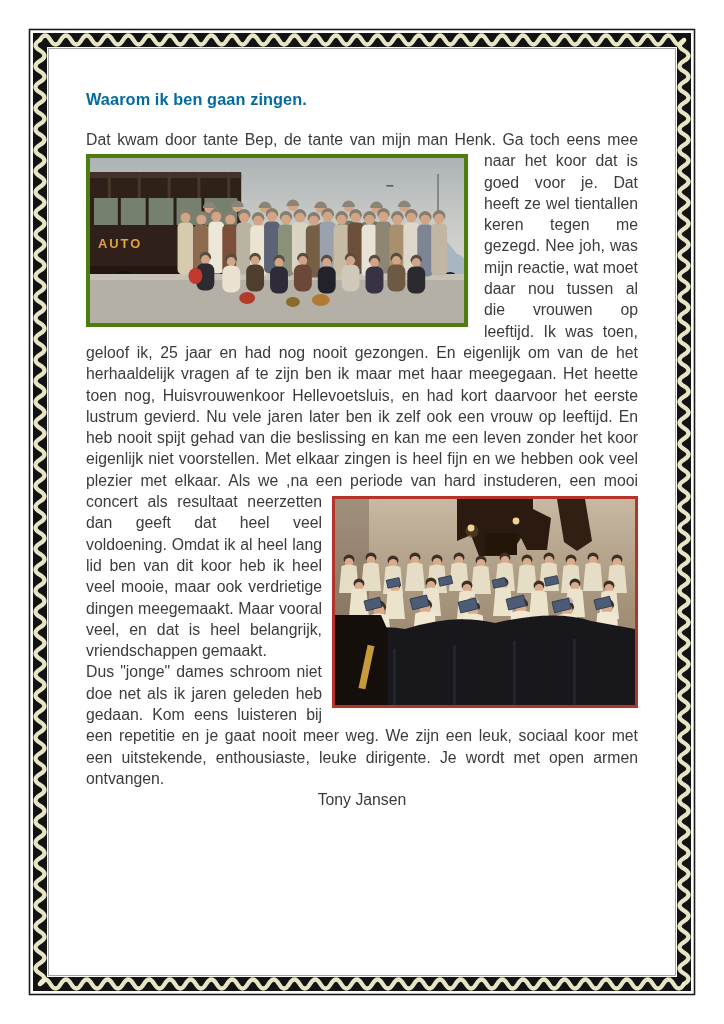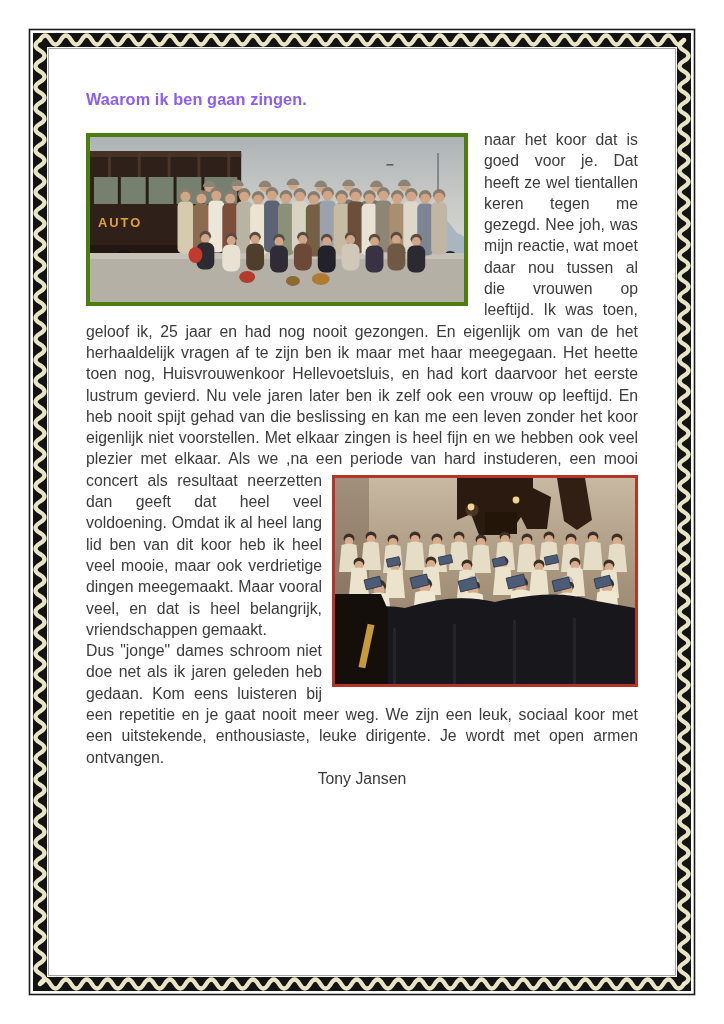--- a/index.html
+++ b/index.html
@@ -11,21 +11,21 @@
   .frame-thin{fill:none;stroke:#1c1c1c;stroke-width:1.6;}
   .frame-band{fill:none;stroke:#131313;stroke-width:14;}
   .frame-inner{fill:none;stroke:#2c2c2c;stroke-width:.8;opacity:.55;}
   .rope{fill:none;stroke:#efeccb;stroke-width:4.3;stroke-linecap:round;opacity:.97;}
 
   .content{
     position:absolute;left:86px;top:88px;width:552px;
     font-size:15.8px;line-height:21.3px;color:#3b3b3b;text-align:justify;
   }
   .heading{
-    font-size:16.3px;font-weight:700;color:#8b5cf6;letter-spacing:.1px;
+    font-size:16.3px;font-weight:700;color:#0369a1;letter-spacing:.1px;
     margin:0 0 19px 0;line-height:22px;text-align:left;
   }
   p.body{margin:0;}
   .sig{margin:17px 0 0 0;text-align:center;}
 
   .photo1-wrap{
     float:left;width:374px;height:165px;margin:4px 16px 14px 0;
     border:4px solid #4d7c0f;background:#c7c9c5;display:block;
   }
   .photo2-wrap{
@@ -48,21 +48,21 @@
         <path d="M40 984 q 5.193548387096774 -9 10.387096774193548 0 q 5.193548387096774 9 10.387096774193548 0 q 5.193548387096774 -9 10.387096774193548 0 q 5.193548387096774 9 10.387096774193548 0 q 5.193548387096774 -9 10.387096774193548 0 q 5.193548387096774 9 10.387096774193548 0 q 5.193548387096774 -9 10.387096774193548 0 q 5.193548387096774 9 10.387096774193548 0 q 5.193548387096774 -9 10.387096774193548 0 q 5.193548387096774 9 10.387096774193548 0 q 5.193548387096774 -9 10.387096774193548 0 q 5.193548387096774 9 10.387096774193548 0 q 5.193548387096774 -9 10.387096774193548 0 q 5.193548387096774 9 10.387096774193548 0 q 5.193548387096774 -9 10.387096774193548 0 q 5.193548387096774 9 10.387096774193548 0 q 5.193548387096774 -9 10.387096774193548 0 q 5.193548387096774 9 10.387096774193548 0 q 5.193548387096774 -9 10.387096774193548 0 q 5.193548387096774 9 10.387096774193548 0 q 5.193548387096774 -9 10.387096774193548 0 q 5.193548387096774 9 10.387096774193548 0 q 5.193548387096774 -9 10.387096774193548 0 q 5.193548387096774 9 10.387096774193548 0 q 5.193548387096774 -9 10.387096774193548 0 q 5.193548387096774 9 10.387096774193548 0 q 5.193548387096774 -9 10.387096774193548 0 q 5.193548387096774 9 10.387096774193548 0 q 5.193548387096774 -9 10.387096774193548 0 q 5.193548387096774 9 10.387096774193548 0 q 5.193548387096774 -9 10.387096774193548 0 q 5.193548387096774 9 10.387096774193548 0 q 5.193548387096774 -9 10.387096774193548 0 q 5.193548387096774 9 10.387096774193548 0 q 5.193548387096774 -9 10.387096774193548 0 q 5.193548387096774 9 10.387096774193548 0 q 5.193548387096774 -9 10.387096774193548 0 q 5.193548387096774 9 10.387096774193548 0 q 5.193548387096774 -9 10.387096774193548 0 q 5.193548387096774 9 10.387096774193548 0 q 5.193548387096774 -9 10.387096774193548 0 q 5.193548387096774 9 10.387096774193548 0 q 5.193548387096774 -9 10.387096774193548 0 q 5.193548387096774 9 10.387096774193548 0 q 5.193548387096774 -9 10.387096774193548 0 q 5.193548387096774 9 10.387096774193548 0 q 5.193548387096774 -9 10.387096774193548 0 q 5.193548387096774 9 10.387096774193548 0 q 5.193548387096774 -9 10.387096774193548 0 q 5.193548387096774 9 10.387096774193548 0 q 5.193548387096774 -9 10.387096774193548 0 q 5.193548387096774 9 10.387096774193548 0 q 5.193548387096774 -9 10.387096774193548 0 q 5.193548387096774 9 10.387096774193548 0 q 5.193548387096774 -9 10.387096774193548 0 q 5.193548387096774 9 10.387096774193548 0 q 5.193548387096774 -9 10.387096774193548 0 q 5.193548387096774 9 10.387096774193548 0 q 5.193548387096774 -9 10.387096774193548 0 q 5.193548387096774 9 10.387096774193548 0 q 5.193548387096774 -9 10.387096774193548 0 q 5.193548387096774 9 10.387096774193548 0" class="rope" stroke="#efeccb"></path>
         <path d="M40 40 q -9 5.2444444444444445 0 10.488888888888889 q 9 5.2444444444444445 0 10.488888888888889 q -9 5.2444444444444445 0 10.488888888888889 q 9 5.2444444444444445 0 10.488888888888889 q -9 5.2444444444444445 0 10.488888888888889 q 9 5.2444444444444445 0 10.488888888888889 q -9 5.2444444444444445 0 10.488888888888889 q 9 5.2444444444444445 0 10.488888888888889 q -9 5.2444444444444445 0 10.488888888888889 q 9 5.2444444444444445 0 10.488888888888889 q -9 5.2444444444444445 0 10.488888888888889 q 9 5.2444444444444445 0 10.488888888888889 q -9 5.2444444444444445 0 10.488888888888889 q 9 5.2444444444444445 0 10.488888888888889 q -9 5.2444444444444445 0 10.488888888888889 q 9 5.2444444444444445 0 10.488888888888889 q -9 5.2444444444444445 0 10.488888888888889 q 9 5.2444444444444445 0 10.488888888888889 q -9 5.2444444444444445 0 10.488888888888889 q 9 5.2444444444444445 0 10.488888888888889 q -9 5.2444444444444445 0 10.488888888888889 q 9 5.2444444444444445 0 10.488888888888889 q -9 5.2444444444444445 0 10.488888888888889 q 9 5.2444444444444445 0 10.488888888888889 q -9 5.2444444444444445 0 10.488888888888889 q 9 5.2444444444444445 0 10.488888888888889 q -9 5.2444444444444445 0 10.488888888888889 q 9 5.2444444444444445 0 10.488888888888889 q -9 5.2444444444444445 0 10.488888888888889 q 9 5.2444444444444445 0 10.488888888888889 q -9 5.2444444444444445 0 10.488888888888889 q 9 5.2444444444444445 0 10.488888888888889 q -9 5.2444444444444445 0 10.488888888888889 q 9 5.2444444444444445 0 10.488888888888889 q -9 5.2444444444444445 0 10.488888888888889 q 9 5.2444444444444445 0 10.488888888888889 q -9 5.2444444444444445 0 10.488888888888889 q 9 5.2444444444444445 0 10.488888888888889 q -9 5.2444444444444445 0 10.488888888888889 q 9 5.2444444444444445 0 10.488888888888889 q -9 5.2444444444444445 0 10.488888888888889 q 9 5.2444444444444445 0 10.488888888888889 q -9 5.2444444444444445 0 10.488888888888889 q 9 5.2444444444444445 0 10.488888888888889 q -9 5.2444444444444445 0 10.488888888888889 q 9 5.2444444444444445 0 10.488888888888889 q -9 5.2444444444444445 0 10.488888888888889 q 9 5.2444444444444445 0 10.488888888888889 q -9 5.2444444444444445 0 10.488888888888889 q 9 5.2444444444444445 0 10.488888888888889 q -9 5.2444444444444445 0 10.488888888888889 q 9 5.2444444444444445 0 10.488888888888889 q -9 5.2444444444444445 0 10.488888888888889 q 9 5.2444444444444445 0 10.488888888888889 q -9 5.2444444444444445 0 10.488888888888889 q 9 5.2444444444444445 0 10.488888888888889 q -9 5.2444444444444445 0 10.488888888888889 q 9 5.2444444444444445 0 10.488888888888889 q -9 5.2444444444444445 0 10.488888888888889 q 9 5.2444444444444445 0 10.488888888888889 q -9 5.2444444444444445 0 10.488888888888889 q 9 5.2444444444444445 0 10.488888888888889 q -9 5.2444444444444445 0 10.488888888888889 q 9 5.2444444444444445 0 10.488888888888889 q -9 5.2444444444444445 0 10.488888888888889 q 9 5.2444444444444445 0 10.488888888888889 q -9 5.2444444444444445 0 10.488888888888889 q 9 5.2444444444444445 0 10.488888888888889 q -9 5.2444444444444445 0 10.488888888888889 q 9 5.2444444444444445 0 10.488888888888889 q -9 5.2444444444444445 0 10.488888888888889 q 9 5.2444444444444445 0 10.488888888888889 q -9 5.2444444444444445 0 10.488888888888889 q 9 5.2444444444444445 0 10.488888888888889 q -9 5.2444444444444445 0 10.488888888888889 q 9 5.2444444444444445 0 10.488888888888889 q -9 5.2444444444444445 0 10.488888888888889 q 9 5.2444444444444445 0 10.488888888888889 q -9 5.2444444444444445 0 10.488888888888889 q 9 5.2444444444444445 0 10.488888888888889 q -9 5.2444444444444445 0 10.488888888888889 q 9 5.2444444444444445 0 10.488888888888889 q -9 5.2444444444444445 0 10.488888888888889 q 9 5.2444444444444445 0 10.488888888888889 q -9 5.2444444444444445 0 10.488888888888889 q 9 5.2444444444444445 0 10.488888888888889 q -9 5.2444444444444445 0 10.488888888888889 q 9 5.2444444444444445 0 10.488888888888889 q -9 5.2444444444444445 0 10.488888888888889 q 9 5.2444444444444445 0 10.488888888888889" class="rope" stroke="#efeccb"></path>
         <path d="M684 40 q -9 5.2444444444444445 0 10.488888888888889 q 9 5.2444444444444445 0 10.488888888888889 q -9 5.2444444444444445 0 10.488888888888889 q 9 5.2444444444444445 0 10.488888888888889 q -9 5.2444444444444445 0 10.488888888888889 q 9 5.2444444444444445 0 10.488888888888889 q -9 5.2444444444444445 0 10.488888888888889 q 9 5.2444444444444445 0 10.488888888888889 q -9 5.2444444444444445 0 10.488888888888889 q 9 5.2444444444444445 0 10.488888888888889 q -9 5.2444444444444445 0 10.488888888888889 q 9 5.2444444444444445 0 10.488888888888889 q -9 5.2444444444444445 0 10.488888888888889 q 9 5.2444444444444445 0 10.488888888888889 q -9 5.2444444444444445 0 10.488888888888889 q 9 5.2444444444444445 0 10.488888888888889 q -9 5.2444444444444445 0 10.488888888888889 q 9 5.2444444444444445 0 10.488888888888889 q -9 5.2444444444444445 0 10.488888888888889 q 9 5.2444444444444445 0 10.488888888888889 q -9 5.2444444444444445 0 10.488888888888889 q 9 5.2444444444444445 0 10.488888888888889 q -9 5.2444444444444445 0 10.488888888888889 q 9 5.2444444444444445 0 10.488888888888889 q -9 5.2444444444444445 0 10.488888888888889 q 9 5.2444444444444445 0 10.488888888888889 q -9 5.2444444444444445 0 10.488888888888889 q 9 5.2444444444444445 0 10.488888888888889 q -9 5.2444444444444445 0 10.488888888888889 q 9 5.2444444444444445 0 10.488888888888889 q -9 5.2444444444444445 0 10.488888888888889 q 9 5.2444444444444445 0 10.488888888888889 q -9 5.2444444444444445 0 10.488888888888889 q 9 5.2444444444444445 0 10.488888888888889 q -9 5.2444444444444445 0 10.488888888888889 q 9 5.2444444444444445 0 10.488888888888889 q -9 5.2444444444444445 0 10.488888888888889 q 9 5.2444444444444445 0 10.488888888888889 q -9 5.2444444444444445 0 10.488888888888889 q 9 5.2444444444444445 0 10.488888888888889 q -9 5.2444444444444445 0 10.488888888888889 q 9 5.2444444444444445 0 10.488888888888889 q -9 5.2444444444444445 0 10.488888888888889 q 9 5.2444444444444445 0 10.488888888888889 q -9 5.2444444444444445 0 10.488888888888889 q 9 5.2444444444444445 0 10.488888888888889 q -9 5.2444444444444445 0 10.488888888888889 q 9 5.2444444444444445 0 10.488888888888889 q -9 5.2444444444444445 0 10.488888888888889 q 9 5.2444444444444445 0 10.488888888888889 q -9 5.2444444444444445 0 10.488888888888889 q 9 5.2444444444444445 0 10.488888888888889 q -9 5.2444444444444445 0 10.488888888888889 q 9 5.2444444444444445 0 10.488888888888889 q -9 5.2444444444444445 0 10.488888888888889 q 9 5.2444444444444445 0 10.488888888888889 q -9 5.2444444444444445 0 10.488888888888889 q 9 5.2444444444444445 0 10.488888888888889 q -9 5.2444444444444445 0 10.488888888888889 q 9 5.2444444444444445 0 10.488888888888889 q -9 5.2444444444444445 0 10.488888888888889 q 9 5.2444444444444445 0 10.488888888888889 q -9 5.2444444444444445 0 10.488888888888889 q 9 5.2444444444444445 0 10.488888888888889 q -9 5.2444444444444445 0 10.488888888888889 q 9 5.2444444444444445 0 10.488888888888889 q -9 5.2444444444444445 0 10.488888888888889 q 9 5.2444444444444445 0 10.488888888888889 q -9 5.2444444444444445 0 10.488888888888889 q 9 5.2444444444444445 0 10.488888888888889 q -9 5.2444444444444445 0 10.488888888888889 q 9 5.2444444444444445 0 10.488888888888889 q -9 5.2444444444444445 0 10.488888888888889 q 9 5.2444444444444445 0 10.488888888888889 q -9 5.2444444444444445 0 10.488888888888889 q 9 5.2444444444444445 0 10.488888888888889 q -9 5.2444444444444445 0 10.488888888888889 q 9 5.2444444444444445 0 10.488888888888889 q -9 5.2444444444444445 0 10.488888888888889 q 9 5.2444444444444445 0 10.488888888888889 q -9 5.2444444444444445 0 10.488888888888889 q 9 5.2444444444444445 0 10.488888888888889 q -9 5.2444444444444445 0 10.488888888888889 q 9 5.2444444444444445 0 10.488888888888889 q -9 5.2444444444444445 0 10.488888888888889 q 9 5.2444444444444445 0 10.488888888888889 q -9 5.2444444444444445 0 10.488888888888889 q 9 5.2444444444444445 0 10.488888888888889 q -9 5.2444444444444445 0 10.488888888888889 q 9 5.2444444444444445 0 10.488888888888889" class="rope" stroke="#efeccb"></path>
       </g>
   </svg>
 
   <div class="content">
 
     <h1 class="heading">Waarom ik ben gaan zingen.</h1>
 
-    <p class="body"><span class="photo1-wrap">
+    <p class="body"><span>Dat kwam door tante Bep, de tante van mijn man Henk. Ga toch eens mee</span><span class="photo1-wrap">
           <svg viewBox="0 0 376 165" preserveAspectRatio="none" xmlns="http://www.w3.org/2000/svg">
       <defs>
         <linearGradient id="sky1" x1="0" y1="0" x2="0" y2="1">
           <stop offset="0" stop-color="#adb3b6"></stop>
                 <stop offset=".55" stop-color="#c9cbc7"></stop>
                 <stop offset="1" stop-color="#d9d8d2"></stop>
         </linearGradient>
         <symbol id="p1" overflow="visible">
           <path d="M-6.4 -0.5 a6.4 6.4 0 1 1 12.8 0 l-1.5 3 h-9.8 z" fill="#877d6e"></path>
           <circle cx="0" cy="1.8" r="5" fill="#d2a586"></circle>

